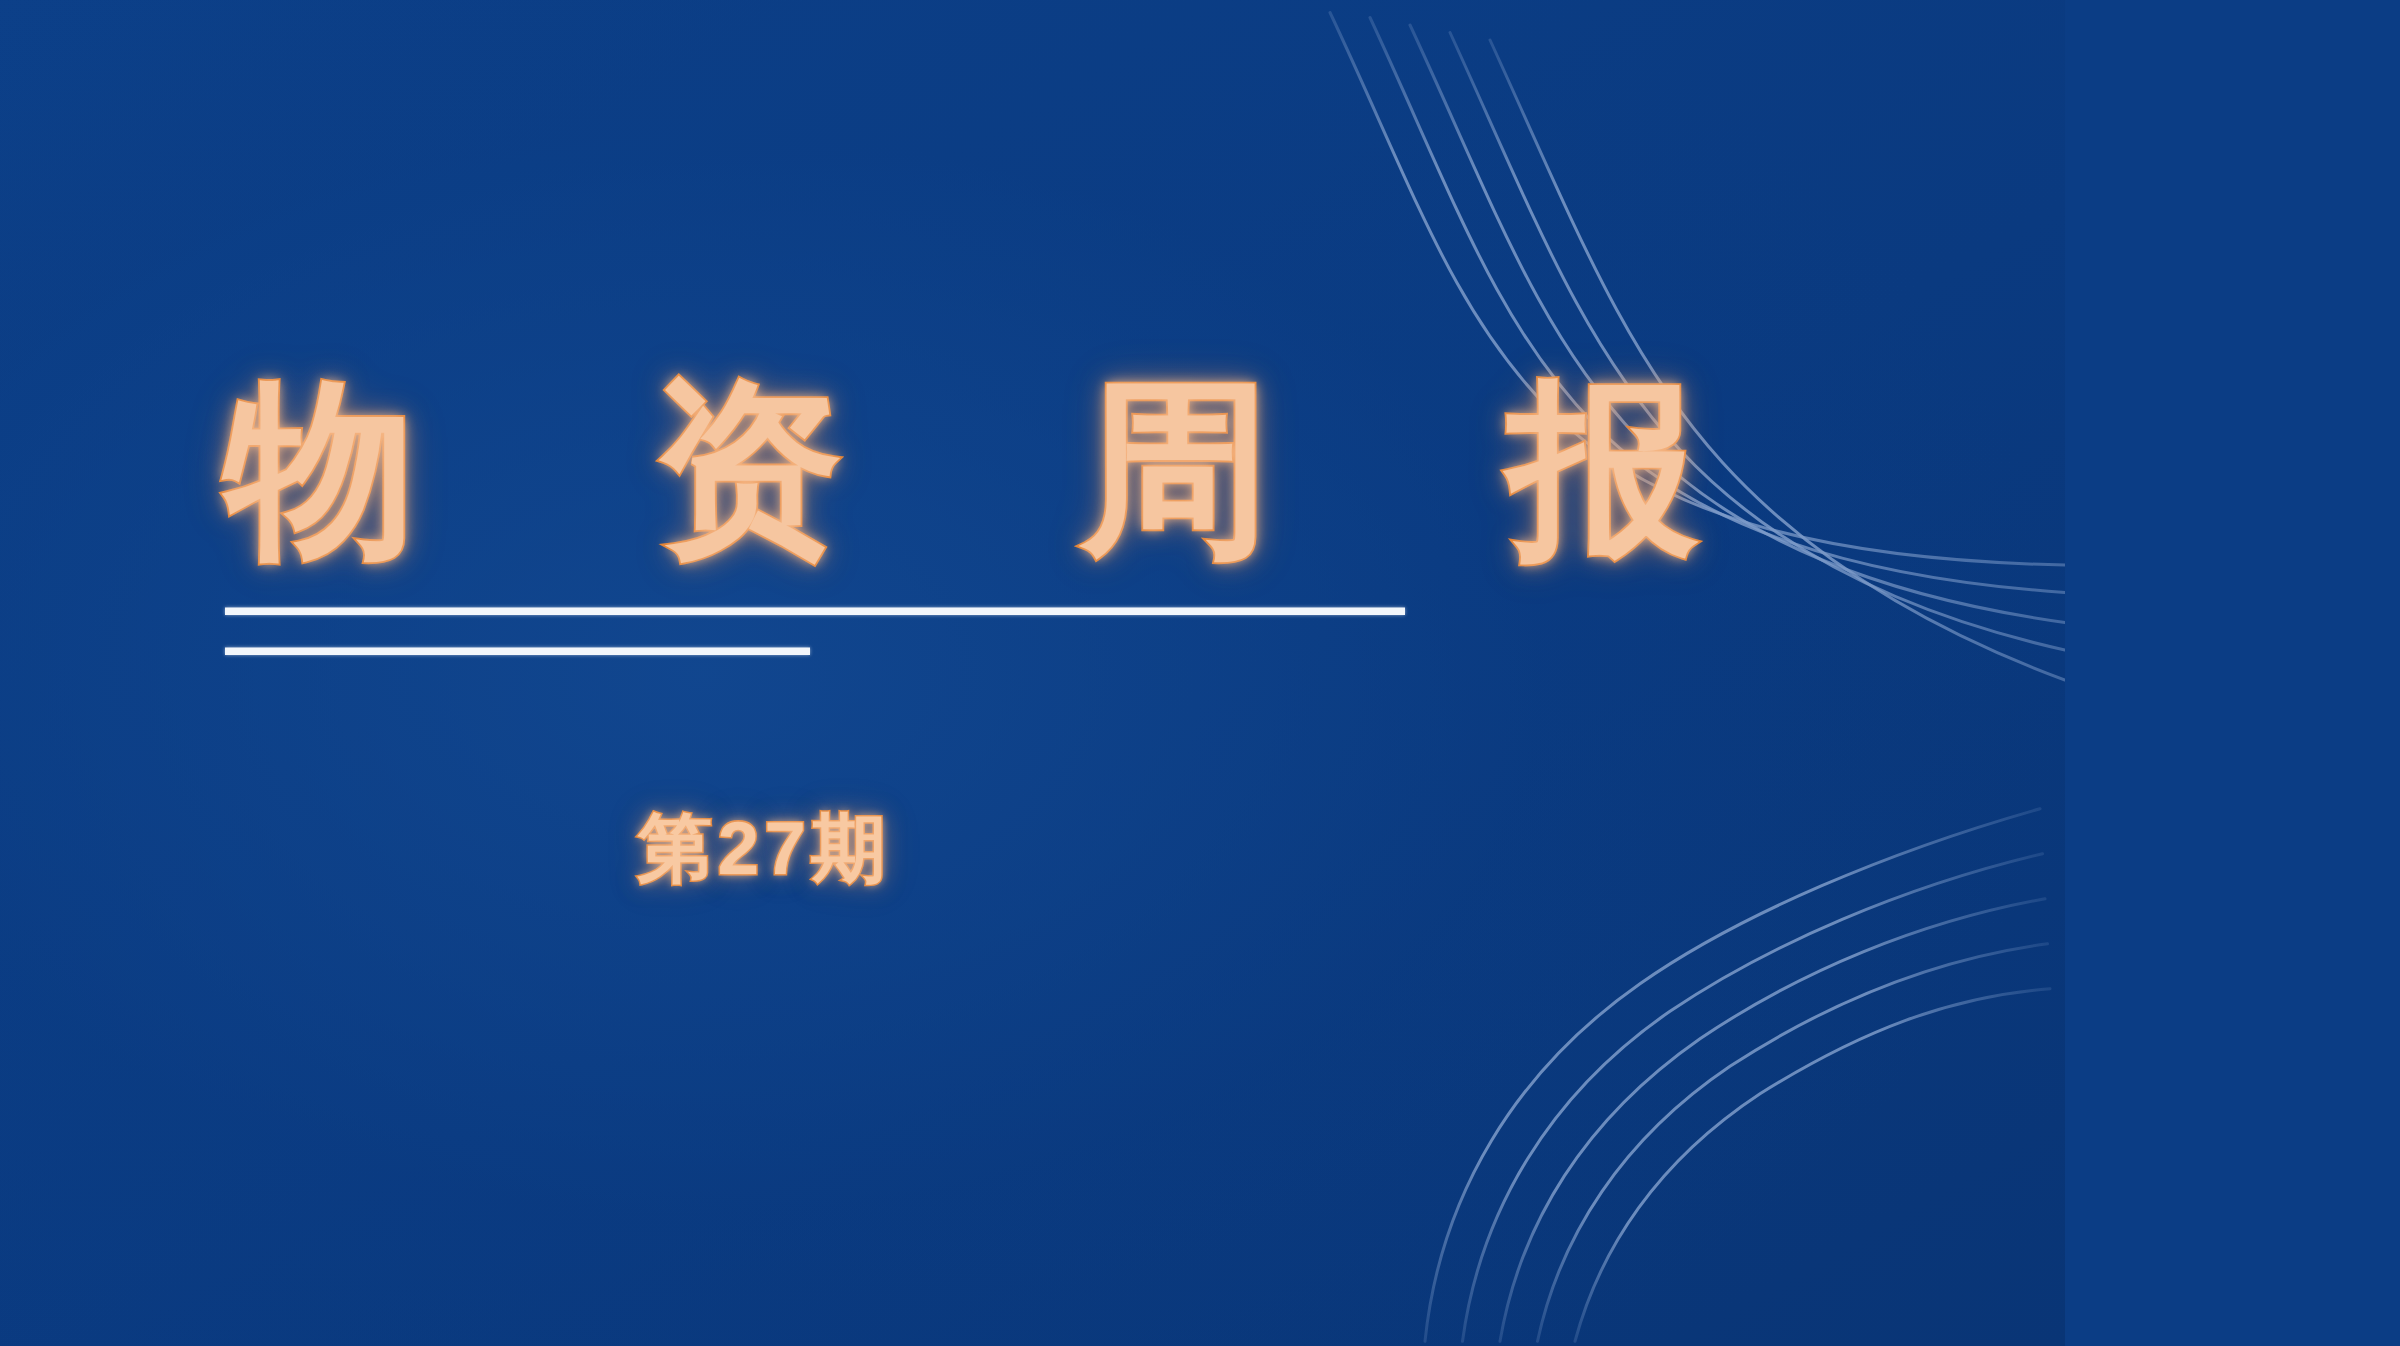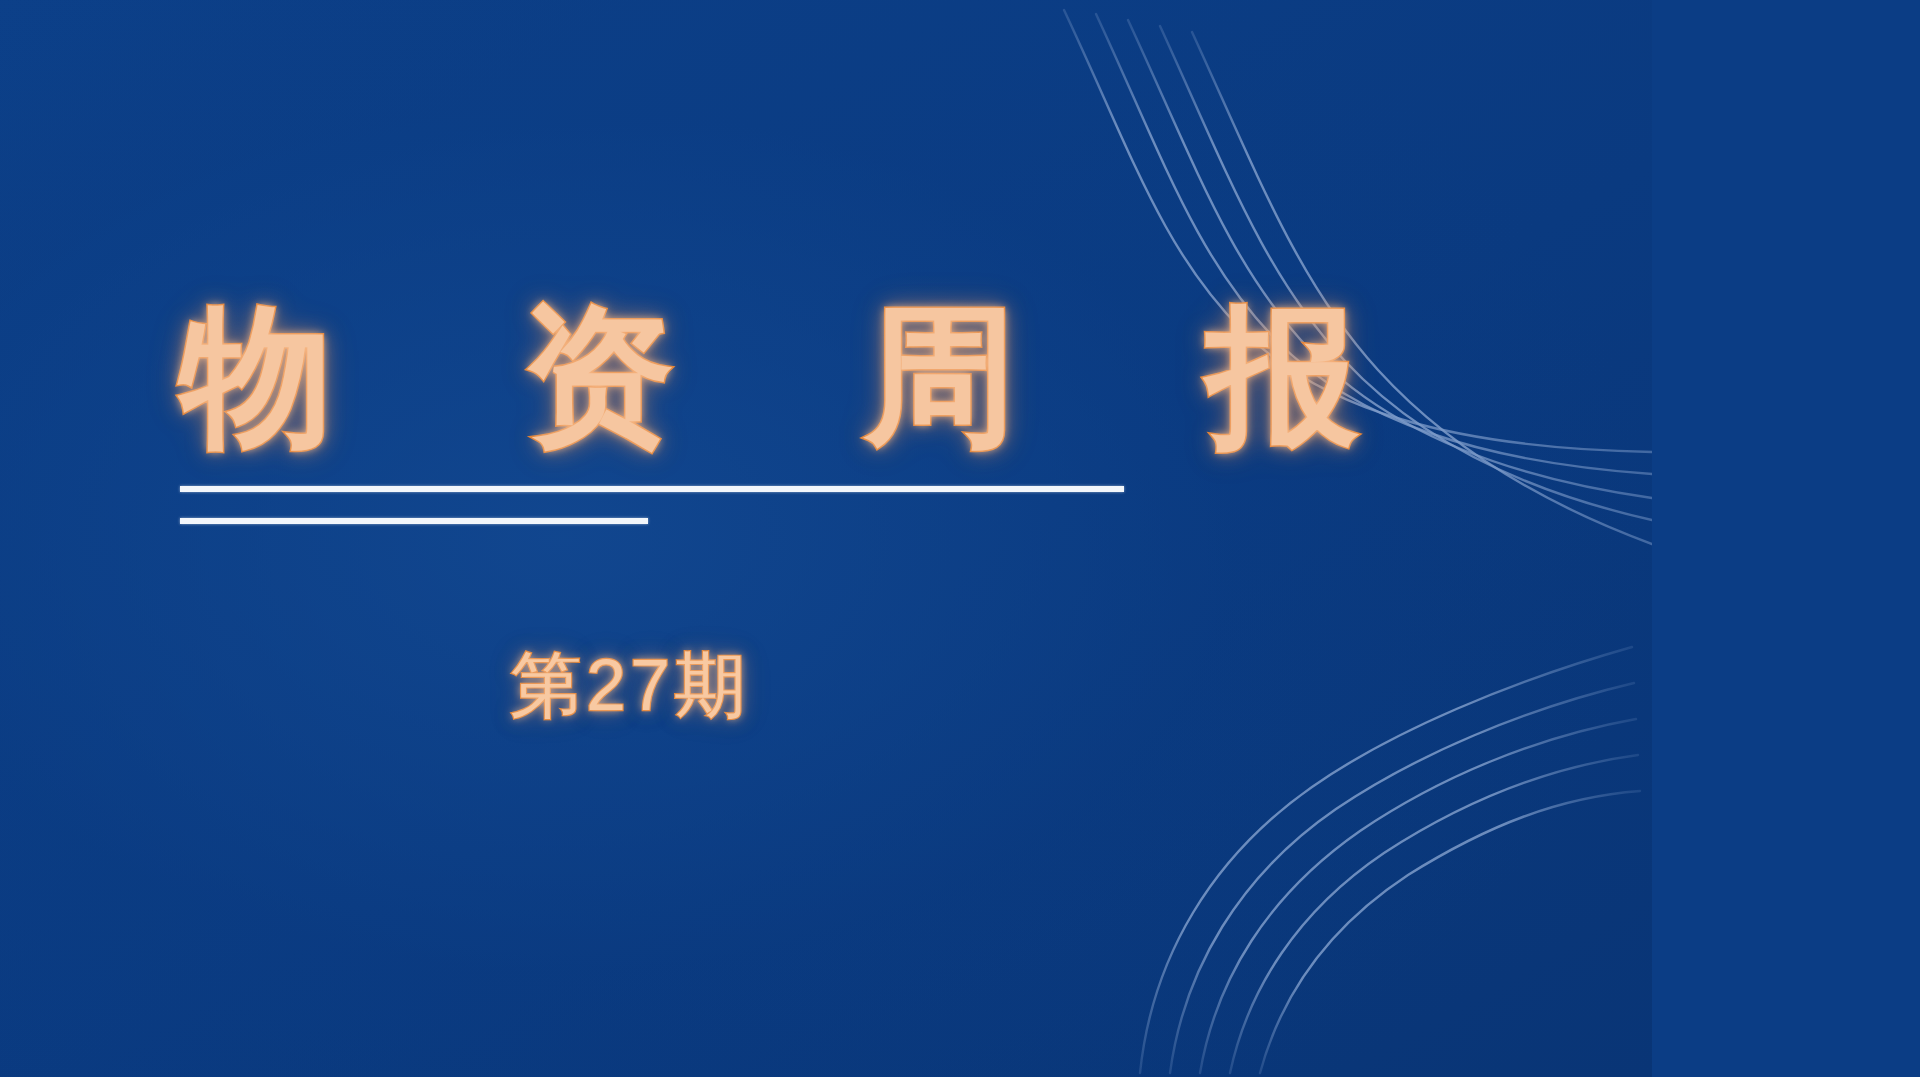--- a/index.html
+++ b/index.html
@@ -90,23 +90,23 @@
     width: 468px;
     margin-top: 26px;
   }
 
   
   #page-subtitle {
     position: absolute;
     left: 510px;
     top: 645px;
     margin: 0;
-    font-size: 72px;
+    font-size: 60px;
     line-height: 1.12;
-    font-weight: 400;
+    font-weight: 700;
     letter-spacing: 4px;
     white-space: nowrap;
     color: #f8c9a2;
     -webkit-text-stroke: 2.4px #e2802f;
     paint-order: stroke fill;
     text-shadow:
       0 0 8px rgba(247, 190, 145, 0.95),
       0 0 18px rgba(243, 160, 100, 0.50),
       0 0 30px rgba(235, 130, 60, 0.26);
   }

